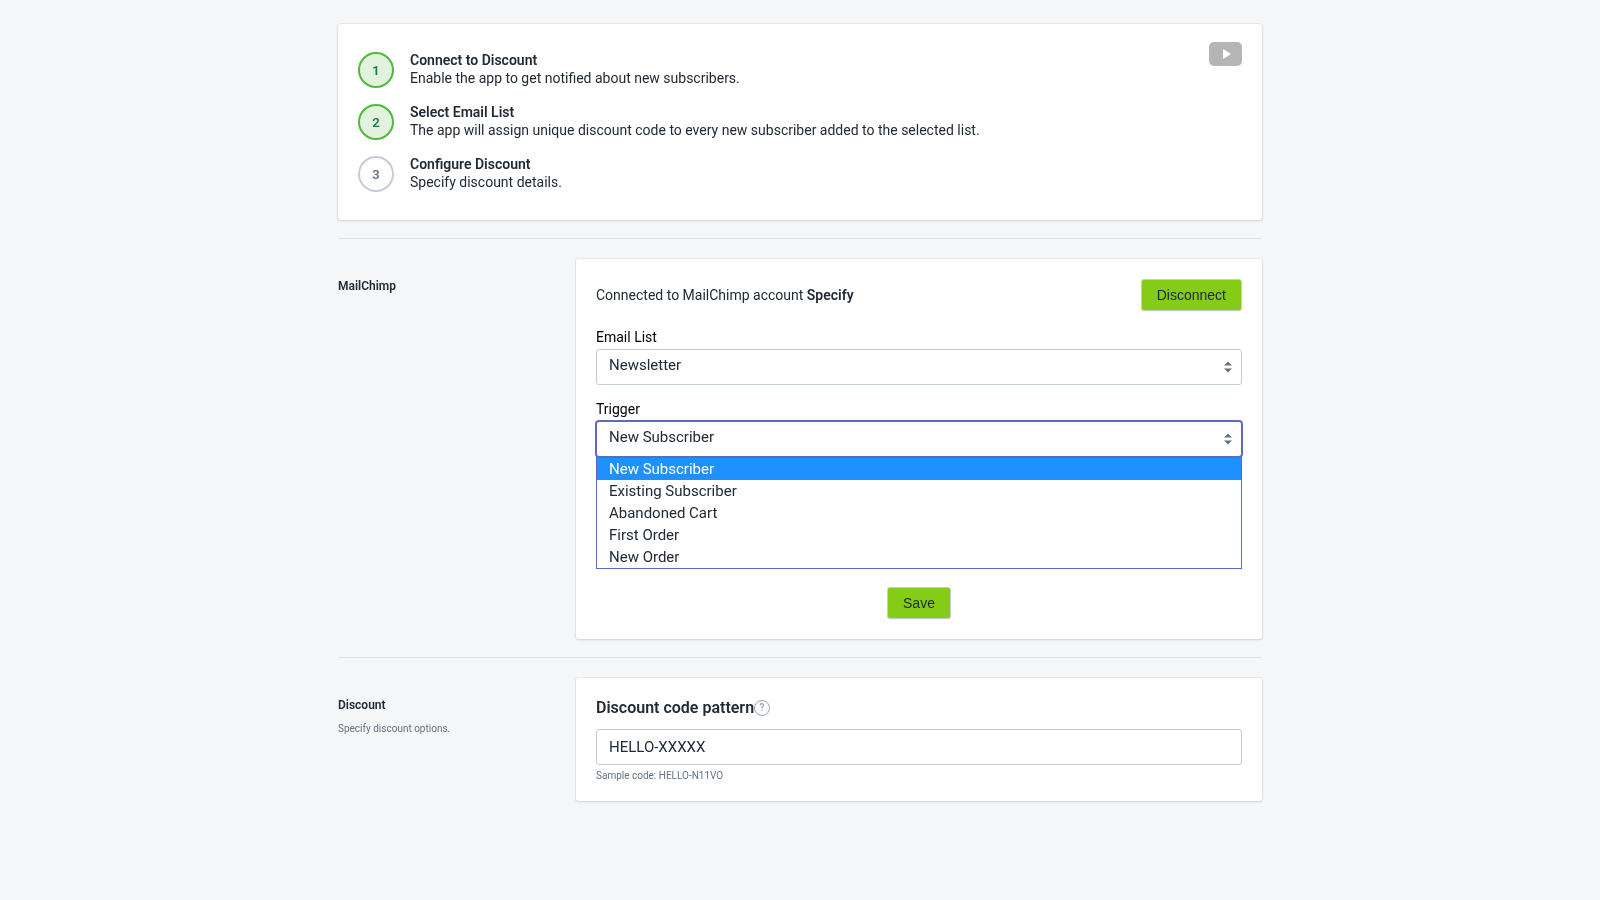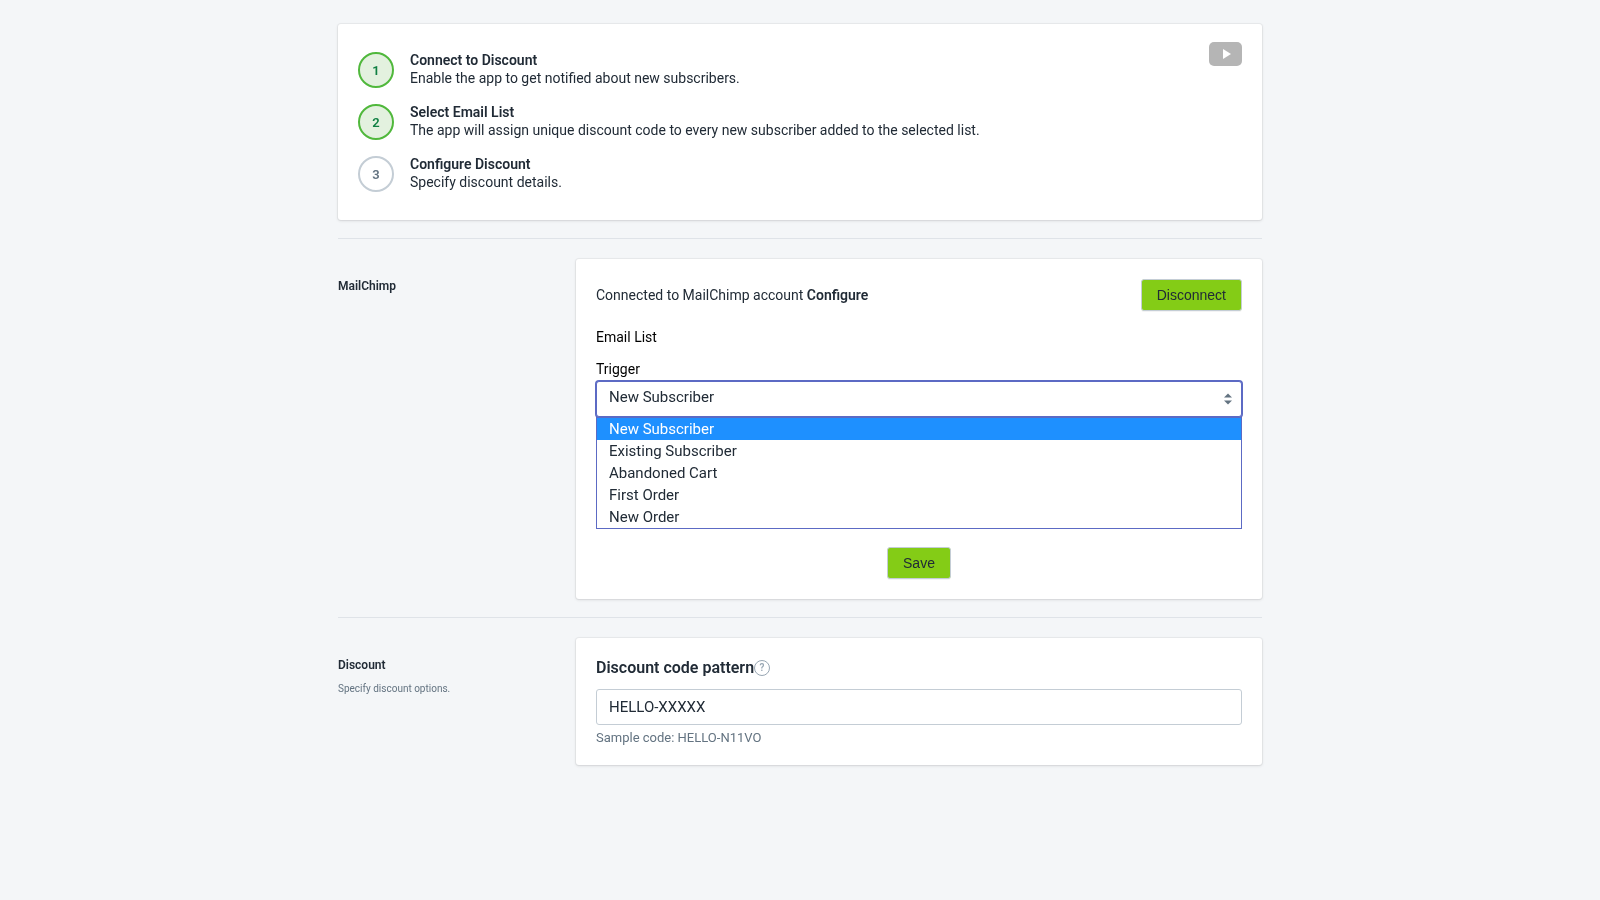--- a/index.html
+++ b/index.html
@@ -193,21 +193,21 @@
     width: 16px; height: 16px;
     border: 1.4px solid #98a6b3;
     border-radius: 50%;
     display: inline-flex;
     align-items: center; justify-content: center;
     font-size: 10px;
     color: #98a6b3;
     cursor: help;
   }
   .sample-text {
-    font-size: 13px;
+    font-size: 10px;
     color: #637381;
     margin-top: 5px;
   }
   .bottom-space { height: 60px; }
 </style>
 </head>
 <body>
 
 <div class="page">
 
@@ -246,27 +246,31 @@
   <hr class="divider">
 
   <div class="section">
     <div class="section-side">
       <h2>MailChimp</h2>
     </div>
     <div class="section-body">
       <div class="panel">
         <div class="panel-row">
           <div class="connected-text">
-            <span>Connected to MailChimp account </span><strong>Configure</strong>
+            <span>Connected to MailChimp account </span><strong>Specify</strong>
           </div>
           <button class="btn">Disconnect</button>
         </div>
 
         <div class="form-group">
           <label class="form-label">Email List</label>
+          <div class="select-wrap">
+            <div class="select-field">Newsletter</div>
+            <span class="select-caret"></span>
+          </div>
         </div>
 
         <div class="form-group">
           <label class="form-label">Trigger</label>
           <div class="select-wrap">
             <div class="select-field focused">New Subscriber</div>
             <span class="select-caret"></span>
             <div class="dropdown-list">
               <div class="opt selected">New Subscriber</div>
               <div class="opt">Existing Subscriber</div>

